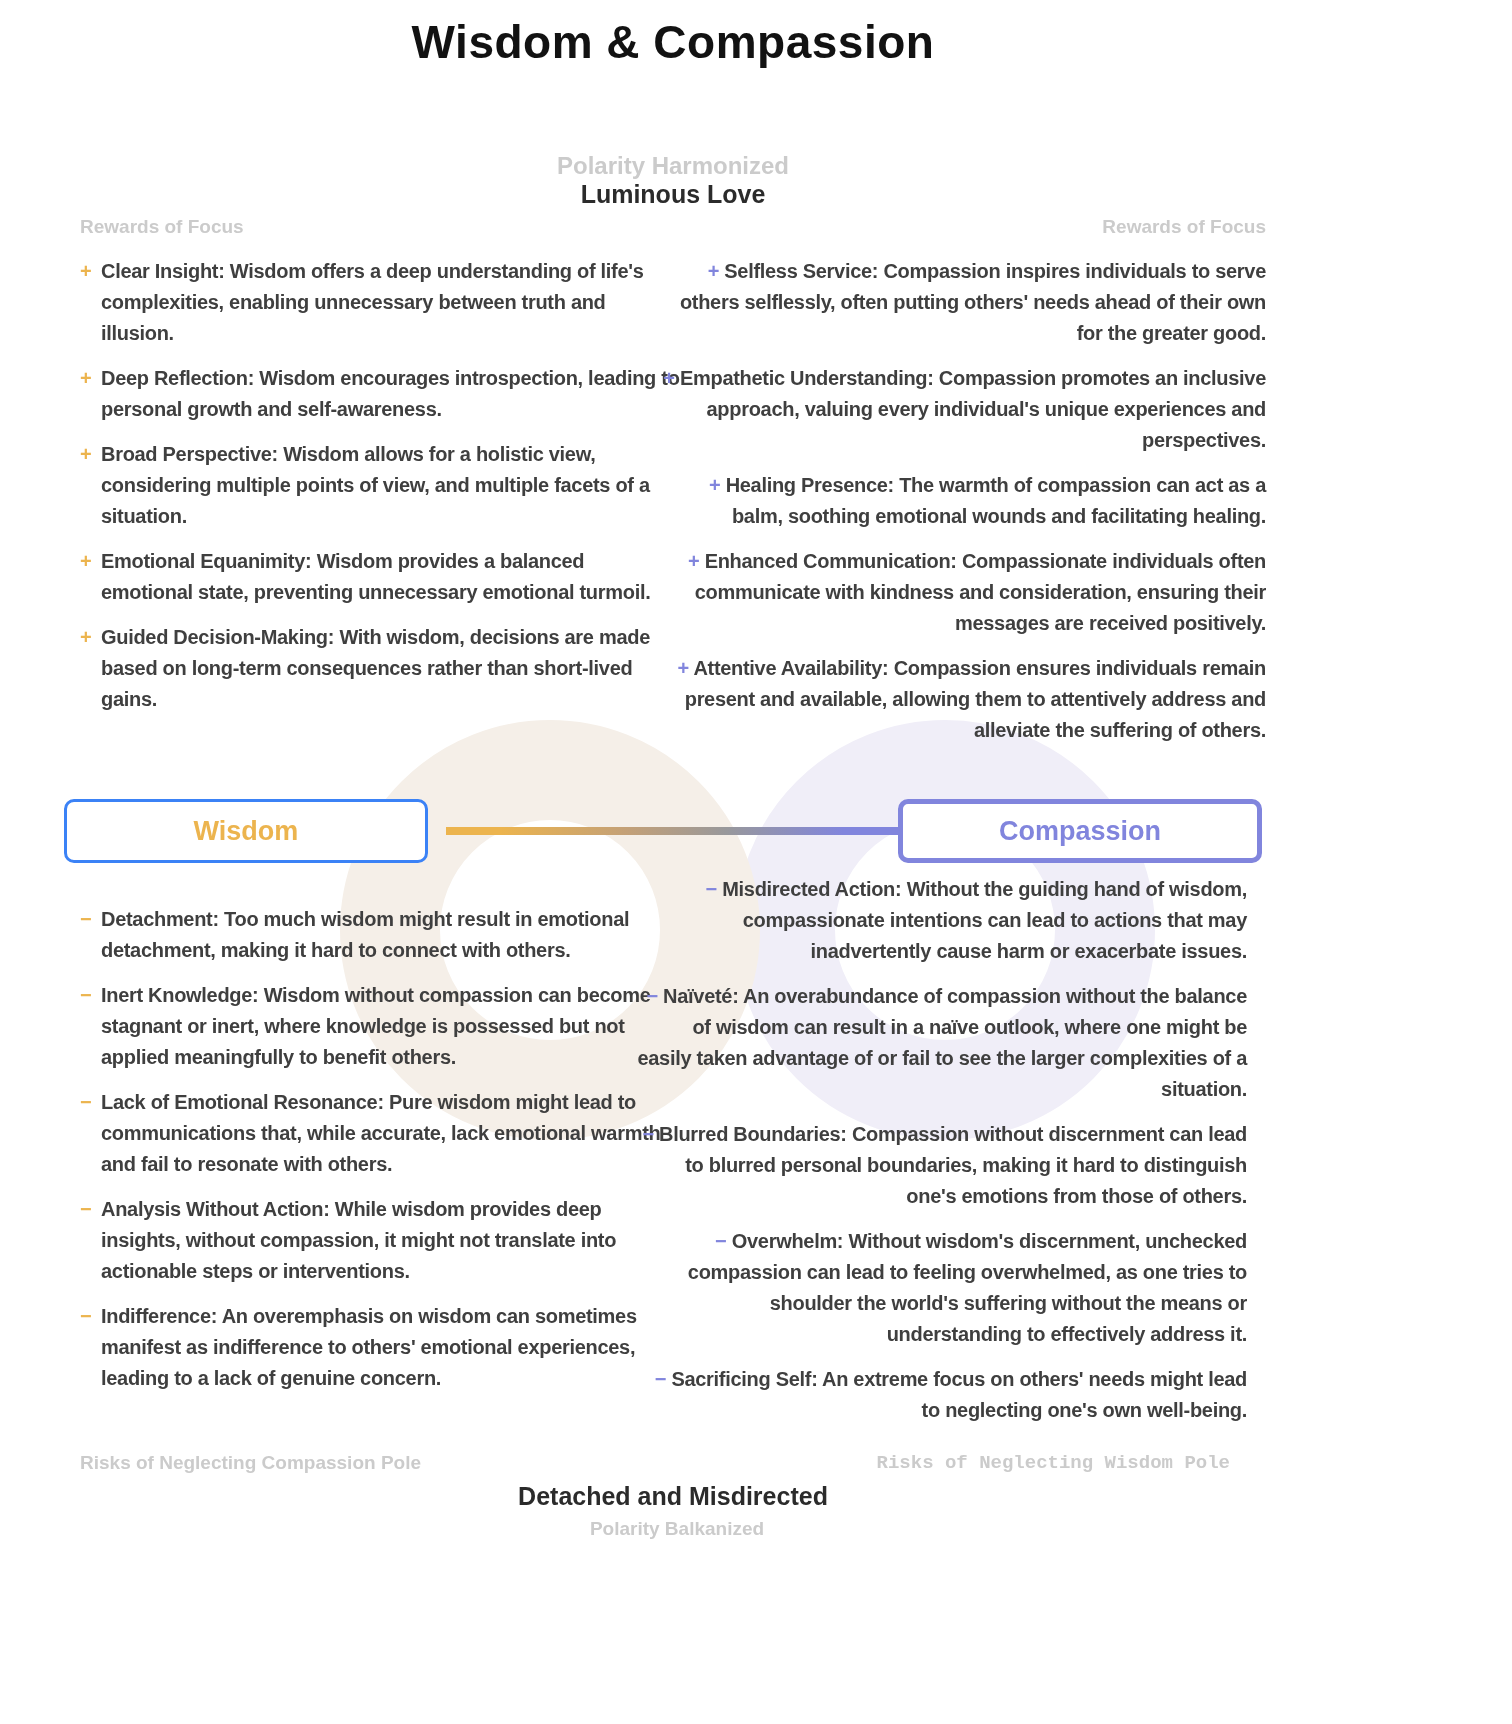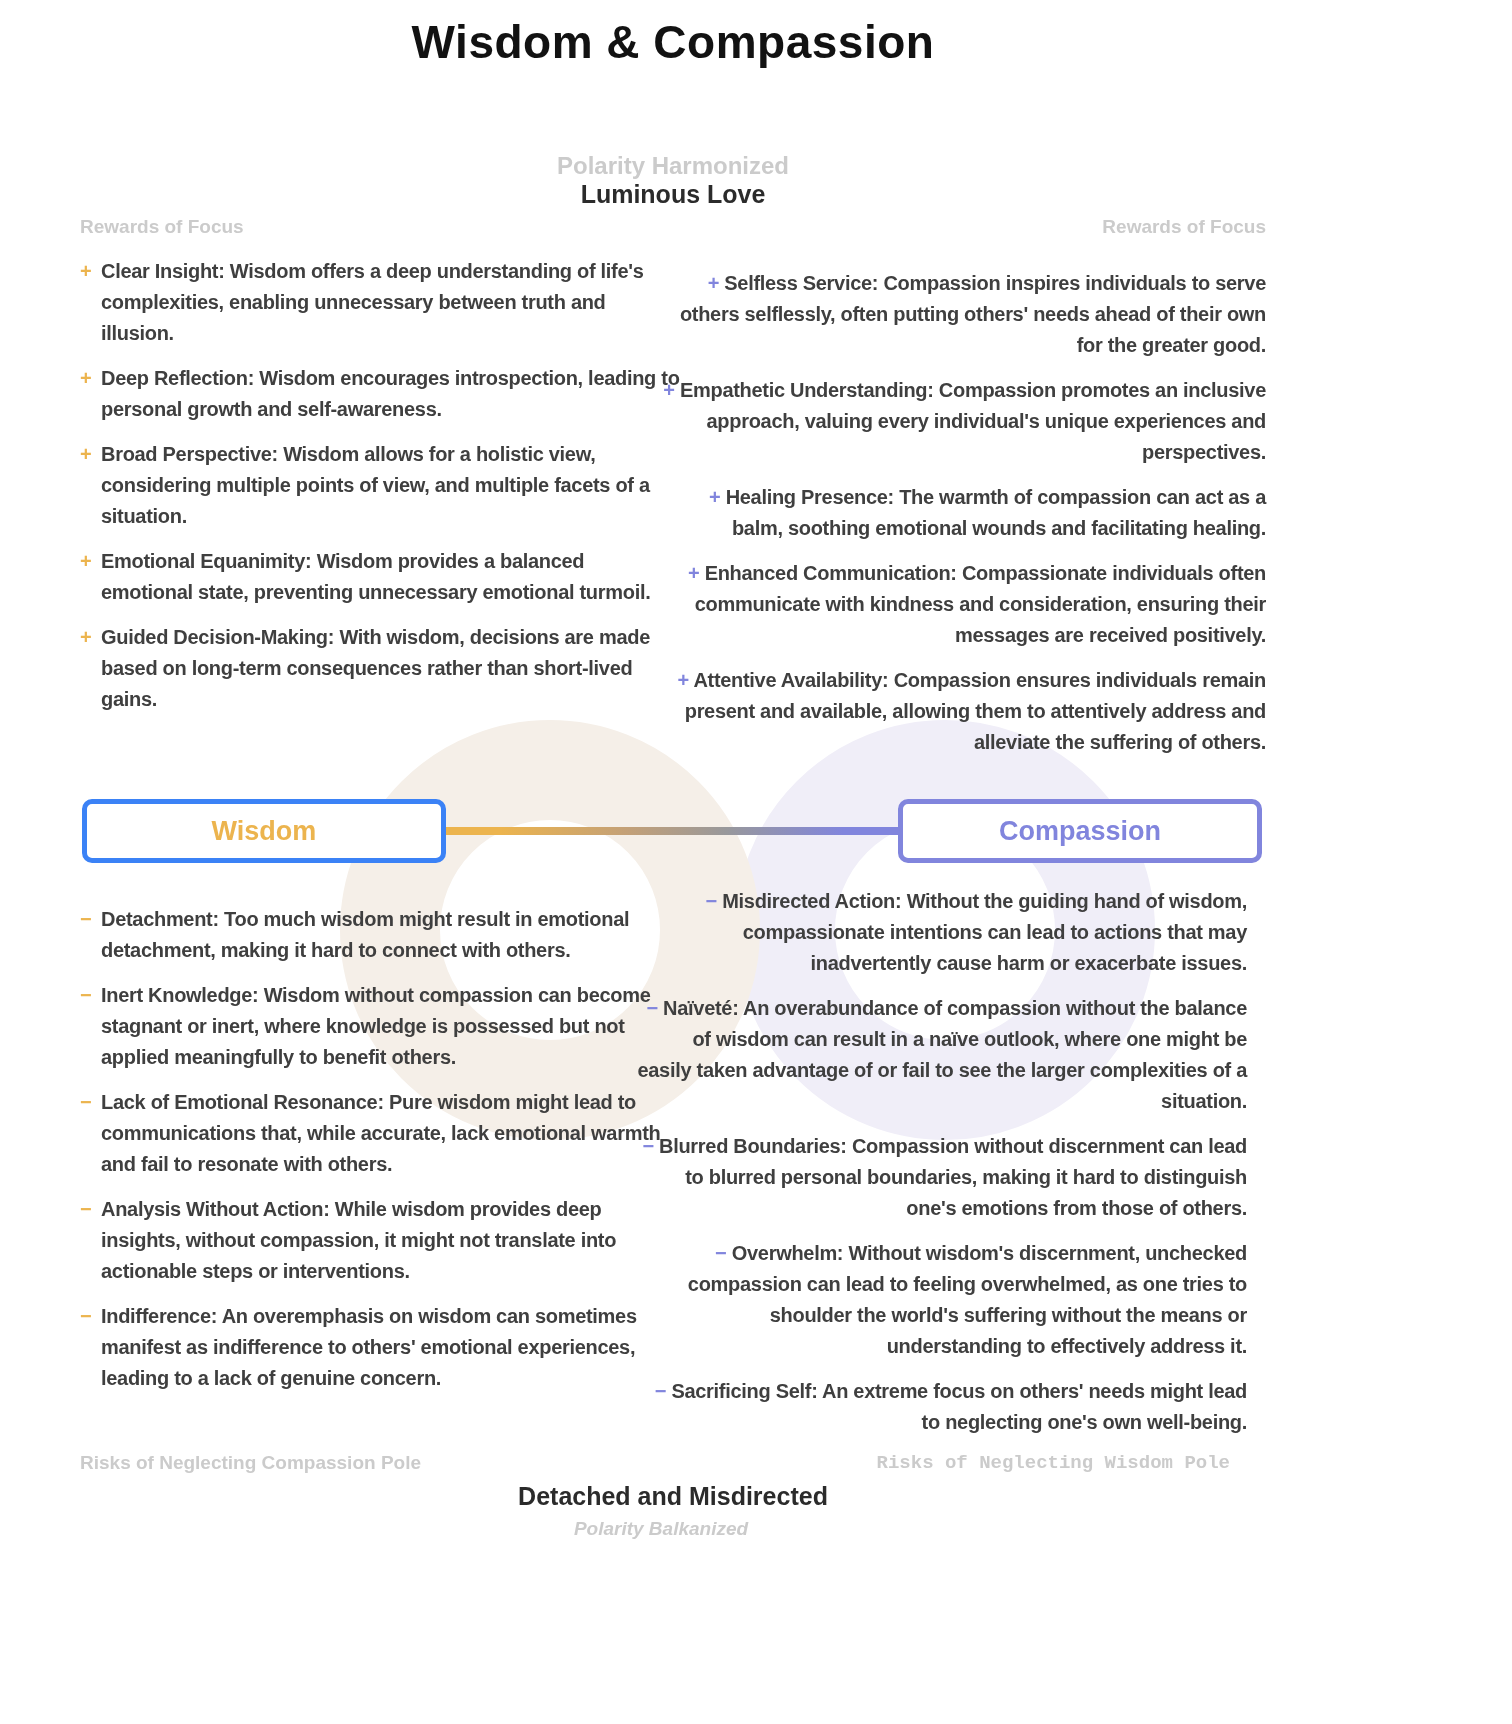--- a/index.html
+++ b/index.html
@@ -39,49 +39,49 @@
 
   .quad{position:absolute;z-index:1;font-size:20px;line-height:31px;letter-spacing:-0.3px;}
   .quad.upper-left {left:80px; top:256px; width:600px;}
   .quad.upper-right{left:654px;top:256px; width:612px;text-align:right;}
   .quad.lower-left {left:80px; top:904px; width:600px;}
   .quad.lower-right{left:635px;top:874px; width:612px;text-align:right;}
 
   .item{display:flex;align-items:flex-start;margin:0 0 14px 0;}
   .item .mk{flex:0 0 14px;margin-right:7px;}
   .item .txt{margin:0;}
-  .item-r{margin:12px 0 14px 0;text-align:right;}
+  .item-r{margin:0 0 14px 0;text-align:right;}
   .mk.orange{color:#ecb44e;}
   .mk.purple{color:#8185dd;}
 
   .pole-box{
     position:absolute;top:799px;height:64px;width:364px;
     background:#ffffff;border-radius:10px;
     display:flex;align-items:center;justify-content:center;
     font-size:27px;z-index:2;box-sizing:border-box;
   }
-  .pole-box.wisdom{left:82px;border:5px solid #3b82f6;color:#ecb44e;}
+  .pole-box.wisdom{left:64px;border:3px solid #3b82f6;color:#ecb44e;}
   .pole-box.compassion{left:898px;border:5px solid #8185dd;color:#8185dd;}
   .connector{
     position:absolute;left:446px;top:827px;width:452px;height:8px;z-index:1;
     background:linear-gradient(90deg,#ecb44e 0%,#ecb44e 12%,#c3a077 40%,#98989b 62%,#8185dd 88%,#8185dd 100%);
   }
 
   .footer-label{
     position:absolute;top:1452px;font-size:19px;color:#cbcbcb;z-index:1;
   }
   .footer-label.left{left:80px;width:600px;text-align:left;}
   .footer-label.right{left:618px;width:612px;text-align:right;font-family:Liberation Mono, monospace;}
   .balkanized-name{
     position:absolute;top:1482px;left:80px;width:1186px;
     text-align:center;font-size:25px;color:#2b2b2b;z-index:1;
   }
   .balkanized-sub{
-    position:absolute;top:1518px;left:68px;width:1186px;
-    text-align:center;font-size:19px;color:#cbcbcb;z-index:1;font-style:italic;
+    position:absolute;top:1518px;left:84px;width:1186px;
+    text-align:center;font-size:19px;color:#cbcbcb;z-index:1;
   }
 </style>
 </head>
 <body>
 
 <div class="canvas">
 
   <svg class="watermark" width="1512" height="1724" viewBox="0 0 1512 1724" aria-hidden="true">
     <circle cx="945" cy="930" r="160" fill="none" stroke="#F0EEF8" stroke-width="100"></circle>
     <circle cx="550" cy="930" r="160" fill="none" stroke="#F5EFE8" stroke-width="100"></circle>

